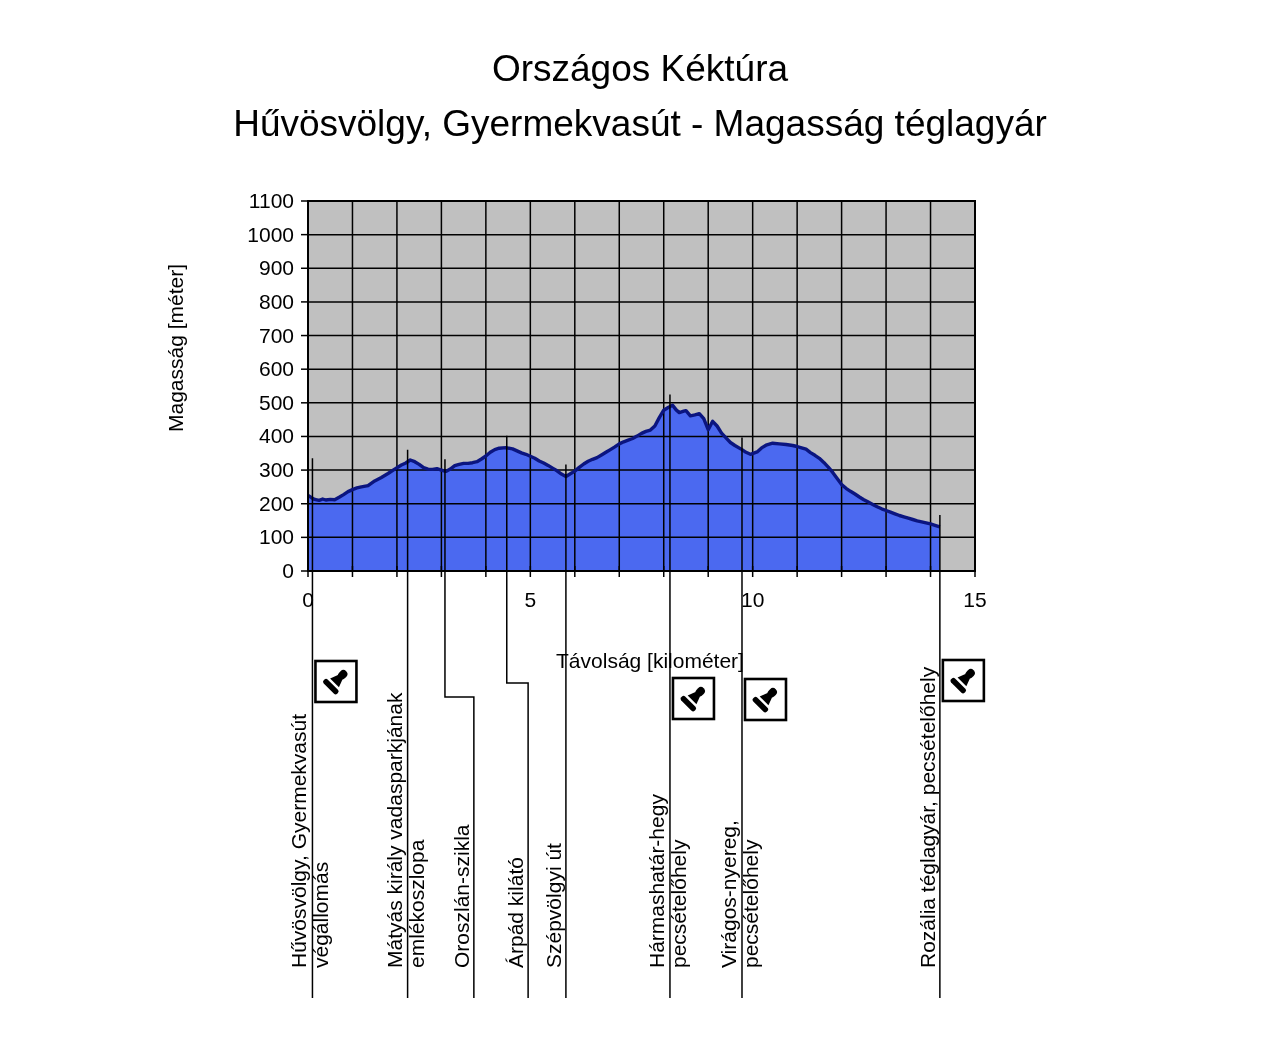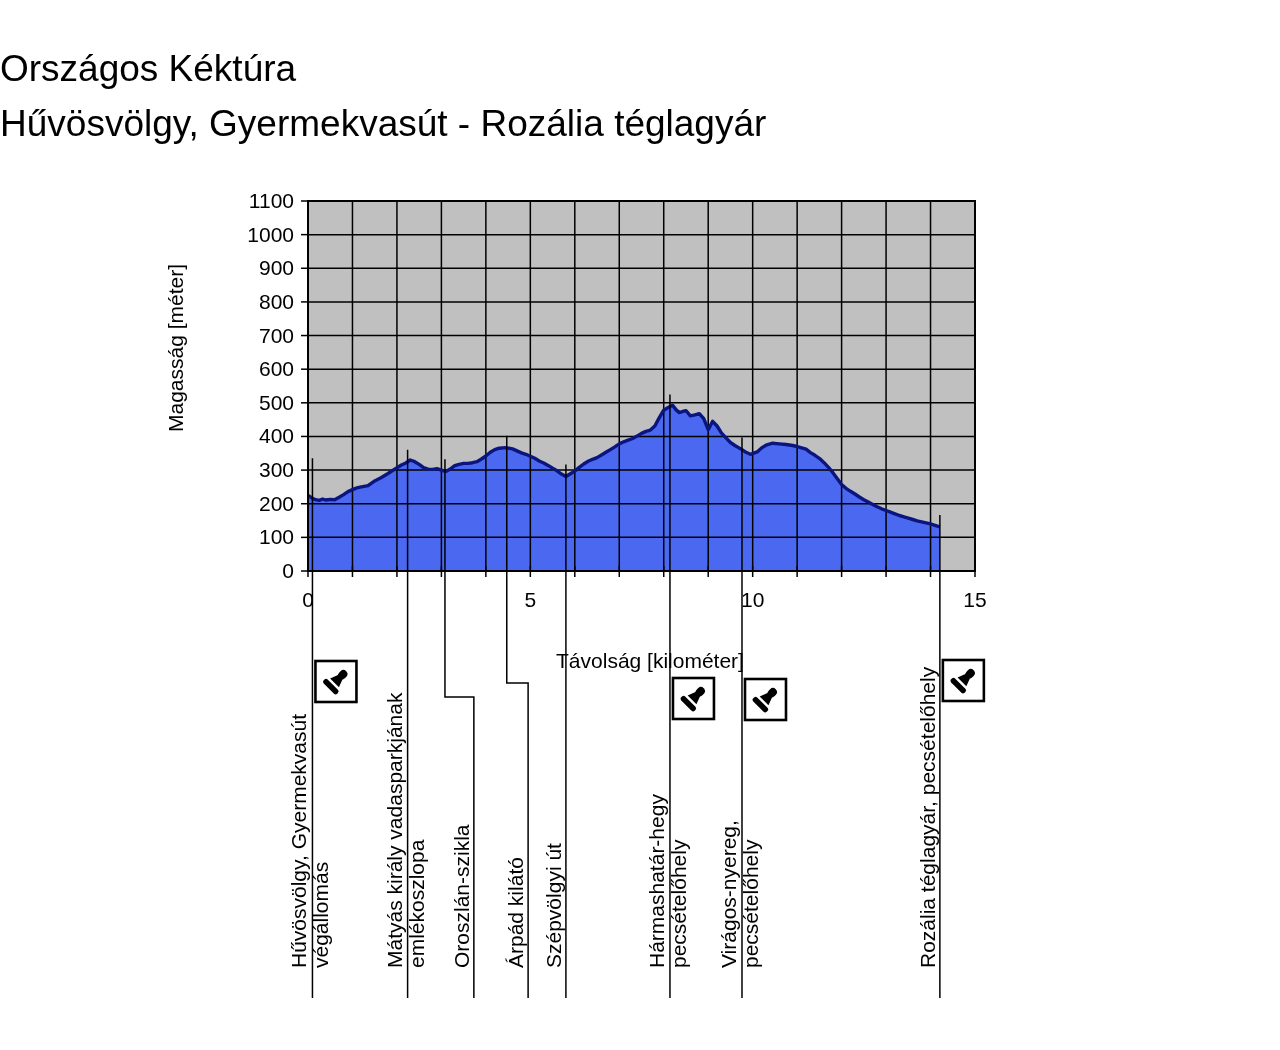--- a/index.html
+++ b/index.html
@@ -1,33 +1,33 @@
 <!DOCTYPE html>
 <html><head>
 <meta charset="utf-8">
 <style>
   html,body{margin:0;padding:0;}
   body{
     width:1280px;height:1050px;position:relative;background:#ffffff;
     font-family:"Liberation Sans",sans-serif;overflow:hidden;
   }
   .chart-title{
-    position:absolute;left:0;width:1280px;
+    position:absolute;left:0;width:1280px;text-align:center;
     color:#000;font-size:37px;line-height:1.05;white-space:nowrap;
   }
   #title1{top:50px;}
   #title2{top:105px;}
   #chart-svg{position:absolute;left:0;top:0;}
   svg text{font-family:"Liberation Sans",sans-serif;fill:#000000;}
 </style>
 </head>
 <body>
 
 <div id="title1" class="chart-title">Országos Kéktúra</div>
-<div id="title2" class="chart-title">Hűvösvölgy, Gyermekvasút - Rozália téglagyár</div>
+<div id="title2" class="chart-title">Hűvösvölgy, Gyermekvasút - Magasság téglagyár</div>
 
 <svg id="chart-svg" width="1280" height="1050" viewBox="0 0 1280 1050">
     <rect x="308" y="201" width="667" height="370" fill="#c0c0c0"></rect>
     <polygon points="308,495.3 311.55733333333336,497.7 314.67,499.4 319.1166666666667,500.4 322.674,499.0 325.7866666666667,500.0 330.23333333333335,499.4 334.68,499.7 339.12666666666667,497.3 343.5733333333333,494.6 348.02,491.6 352.4666666666667,489.6 356.91333333333336,487.9 361.36,486.9 368.03,485.6 374.7,480.9 381.37,477.5 388.04,473.5 394.71,469.1 401.38,465.0 405.82666666666665,463.0 410.2733333333333,460.0 414.72,461.7 419.1666666666667,464.4 423.61333333333334,467.7 428.06,469.1 432.50666666666666,469.4 436.9533333333333,468.7 441.4,470.1 445.8466666666667,471.4 450.29333333333335,469.1 454.74,465.7 459.1866666666666,464.4 463.6333333333333,463.4 468.08000000000004,463.4 472.52666666666664,462.7 476.97333333333336,461.7 481.41999999999996,459.0 485.8666666666667,456.0 490.31333333333333,452.3 494.76,449.6 499.20666666666665,448.2 505.87666666666667,447.6 512.5466666666666,448.9 516.9933333333333,450.9 521.44,452.9 525.8866666666667,454.3 530.3333333333334,456.3 534.78,458.3 539.2266666666667,461.0 543.6733333333333,463.0 548.12,465.4 552.5666666666666,468.1 557.0133333333333,470.8 561.46,474.1 565.9066666666666,476.5 570.3533333333334,473.8 574.8,471.1 579.2466666666667,467.4 583.6933333333334,464.0 588.14,461.3 592.5866666666667,459.3 597.0333333333333,457.6 601.48,455.0 605.9266666666667,452.3 610.3733333333332,449.6 614.8199999999999,446.9 619.2666666666667,443.9 623.7133333333334,441.8 628.1600000000001,440.2 632.6066666666666,438.5 637.0533333333333,436.1 641.5,433.4 645.9466666666667,431.4 650.3933333333334,430.1 654.8399999999999,426.0 659.2866666666666,417.6 663.7333333333333,410.2 668.1800000000001,407.5 672.6266666666667,405.2 676.184,409.9 679.2966666666666,412.6 683.7433333333333,411.2 685.9666666666667,410.6 690.4133333333333,415.9 694.8599999999999,414.9 699.3066666666666,413.6 703.7533333333333,418.6 708.2,429.7 712.6466666666666,421.3 717.0933333333332,426.0 721.54,433.1 725.9866666666667,437.8 730.4333333333334,442.5 734.88,445.5 741.9946666666667,449.6 745.9966666666667,452.3 750.4433333333334,454.3 757.1133333333333,451.9 761.56,447.9 766.0066666666667,445.2 772.6766666666666,443.2 779.3466666666666,443.9 786.0166666666667,444.5 792.6866666666667,445.5 797.1333333333333,446.5 801.5799999999999,447.9 806.0266666666666,449.2 810.4733333333334,452.6 814.9200000000001,455.3 819.3666666666667,458.3 823.8133333333333,462.4 828.26,467.1 832.7066666666667,472.4 837.1533333333333,478.5 841.6,484.6 846.0466666666666,488.3 850.4933333333333,491.3 854.94,494.0 859.3866666666668,497.0 863.8333333333334,499.7 868.28,502.0 872.7266666666667,504.4 877.1733333333334,506.8 881.6200000000001,508.8 886.0666666666667,510.5 890.5133333333332,512.1 894.9599999999999,513.8 899.4066666666666,515.5 903.8533333333334,516.8 908.3,518.2 912.7466666666666,519.5 917.1933333333333,520.9 921.64,521.9 926.0866666666667,522.9 930.5333333333333,523.9 934.9799999999999,525.3 939.8713333333333,526.9 939.8713333333333,571 308,571" fill="#4b69f0"></polygon>
     <g stroke="#000000" stroke-width="1.5">
       <line x1="352.4666666666667" y1="201" x2="352.4666666666667" y2="571"></line>
       <line x1="396.93333333333334" y1="201" x2="396.93333333333334" y2="571"></line>
       <line x1="441.4" y1="201" x2="441.4" y2="571"></line>
       <line x1="485.8666666666667" y1="201" x2="485.8666666666667" y2="571"></line>
       <line x1="530.3333333333334" y1="201" x2="530.3333333333334" y2="571"></line>

